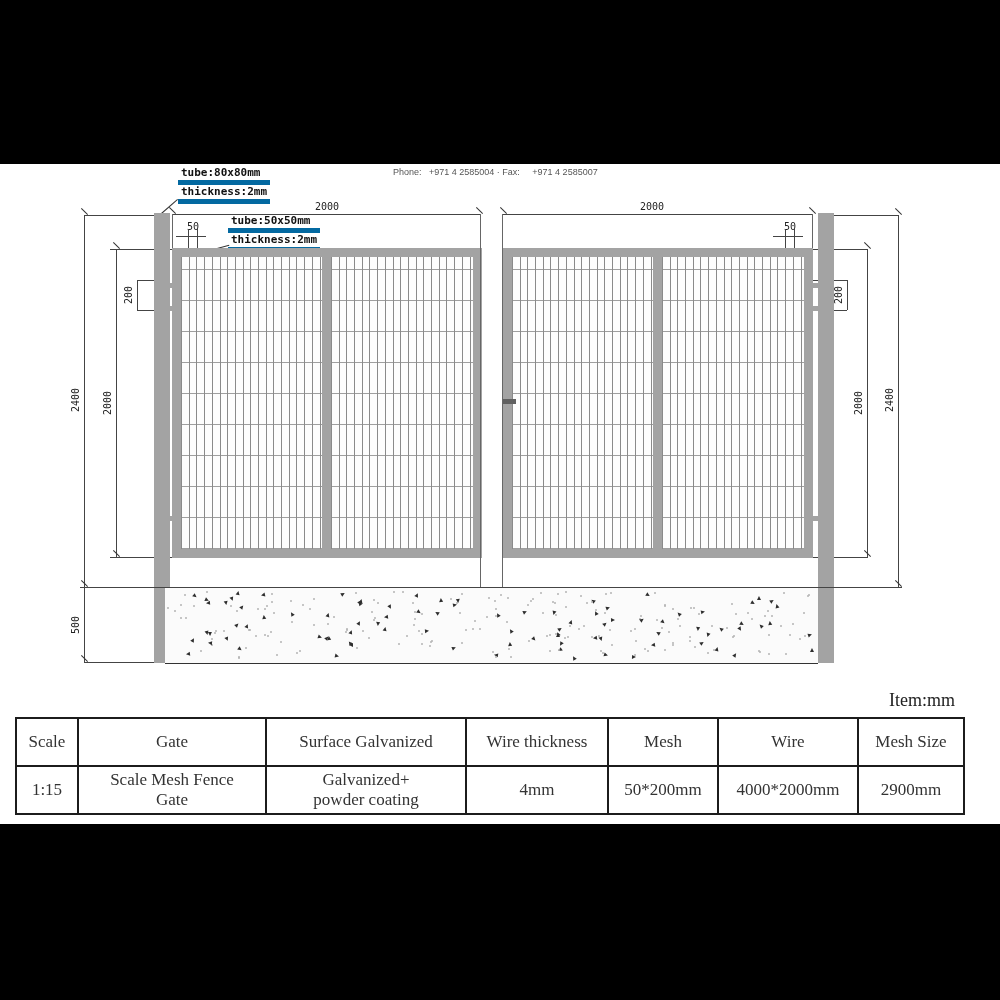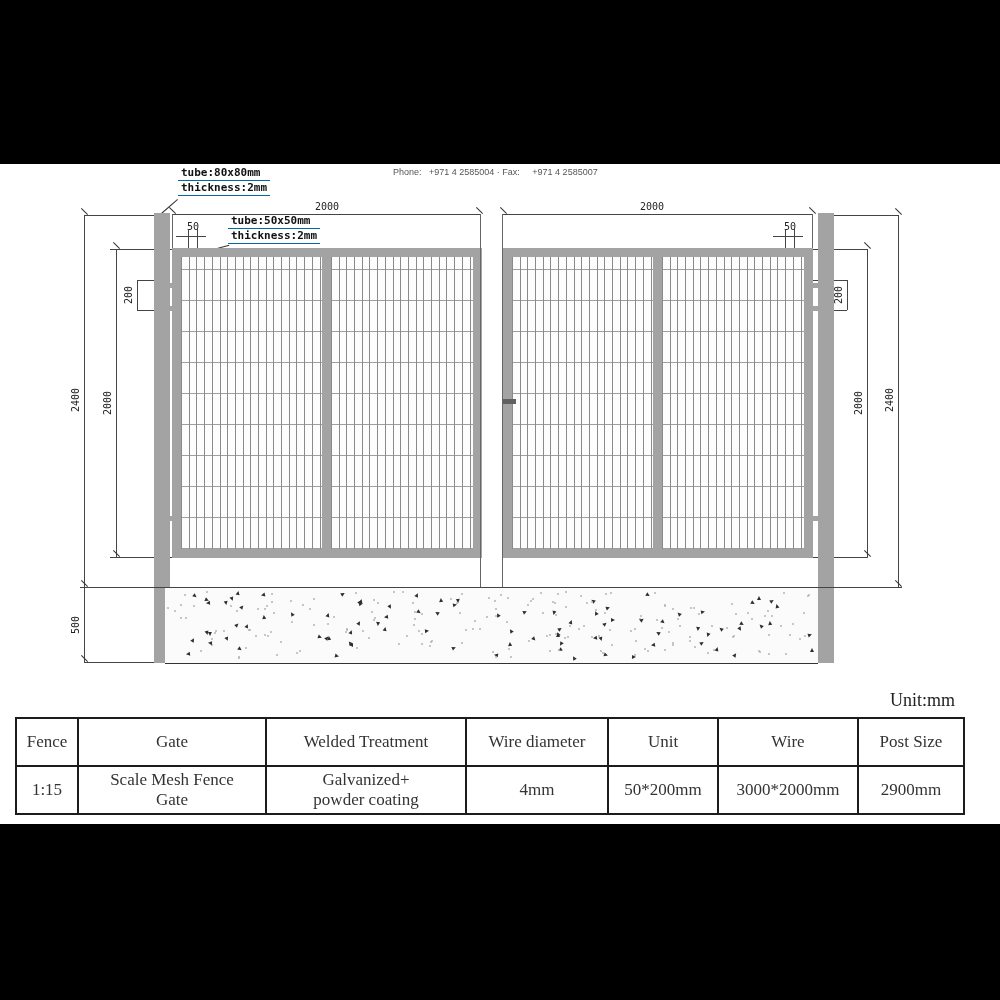--- a/index.html
+++ b/index.html
@@ -17,21 +17,21 @@
     background-image:
       repeating-linear-gradient(90deg,#8a8a8a 0,#8a8a8a 1px,transparent 1px,transparent 7.7px),
       repeating-linear-gradient(0deg,#9f9f9f 0,#9f9f9f 1px,transparent 1px,transparent 31px);}
   .hinge{position:absolute;width:18px;height:5px;background:#a3a3a3;}
   .latch{position:absolute;width:13px;height:5px;background:#606060;}
   .dimtext{position:absolute;font-family:"DejaVu Sans Mono",monospace;font-size:10px;
            color:#222;text-align:center;white-space:nowrap;}
   .vdim{width:40px;height:12px;transform:rotate(-90deg);}
   .tubelabel{position:absolute;font-family:"DejaVu Sans Mono",monospace;font-size:11px;
              font-weight:bold;color:#111;line-height:13px;}
-  .tubelabel span{display:block;border-bottom:1px solid #0369a1;padding:0 3px 1px 3px;}
+  .tubelabel span{display:block;border-bottom:5px solid #0369a1;padding:0 3px 1px 3px;}
   .leader{position:absolute;height:1px;background:#333;transform-origin:left center;}
   .phone{position:absolute;font-size:9px;color:#555;white-space:pre;}
   .concrete{position:absolute;background:#fbfbfb;border-bottom:1px solid #333;overflow:hidden;}
   .spk-dot{position:absolute;width:2px;height:2px;background:#b5b5b5;border-radius:50%;}
   .spk-tri{position:absolute;width:0;height:0;border-left:2.5px solid transparent;
            border-right:2.5px solid transparent;border-bottom:4px solid #2e2e2e;}
   .unit{position:absolute;font-family:"Liberation Serif",serif;font-size:18px;color:#222;
         width:110px;text-align:right;}
   table.spec{position:absolute;left:15px;top:717px;width:948px;border-collapse:collapse;
              table-layout:fixed;font-family:"Liberation Serif",serif;font-size:17px;color:#333;}
@@ -415,51 +415,51 @@
       <span class="spk-dot" style="left: 208.156px; top: 31.0414px;"></span>
       <span class="spk-dot" style="left: 247.32px; top: 14.0879px;"></span>
       <span class="spk-tri" style="transform: rotate(45deg); left: 69.541px; top: 35.1007px;"></span>
       <span class="spk-dot" style="left: 208.518px; top: 29.0355px;"></span>
       <span class="spk-dot" style="left: 248.658px; top: 30.0108px;"></span>
       <span class="spk-tri" style="transform: rotate(89deg); left: 446.36px; top: 30.1618px;"></span>
       <span class="spk-dot" style="left: 468.687px; top: 66.3167px;"></span>
       <span class="spk-dot" style="left: 498.97px; top: 16.6175px;"></span>
     </div>
 
-  <div class="unit" style="left:845px;top:690px;">Unit:mm</div>
+  <div class="unit" style="left:845px;top:690px;">Item:mm</div>
 
   <table class="spec">
     <colgroup>
       <col style="width:62px">
         <col style="width:188px">
         <col style="width:200px">
       <col style="width:142px">
         <col style="width:110px">
         <col style="width:140px">
         <col style="width:106px">
     </colgroup>
     <thead>
         <tr>
-          <th>Fence</th>
+          <th>Scale</th>
           <th>Gate</th>
-          <th>Welded Treatment</th>
-          <th>Wire diameter</th>
-          <th>Unit</th>
+          <th>Surface Galvanized</th>
+          <th>Wire thickness</th>
+          <th>Mesh</th>
           <th>Wire</th>
-          <th>Post Size</th>
+          <th>Mesh Size</th>
         </tr>
       </thead>
     <tbody>
         <tr>
           <td>1:15</td>
           <td>Scale Mesh Fence
 Gate</td>
           <td>Galvanized+
 powder coating</td>
           <td>4mm</td>
           <td>50*200mm</td>
-          <td>3000*2000mm</td>
+          <td>4000*2000mm</td>
           <td>2900mm</td>
         </tr>
       </tbody>
   </table>
 
 </div>
 
 </body></html>

